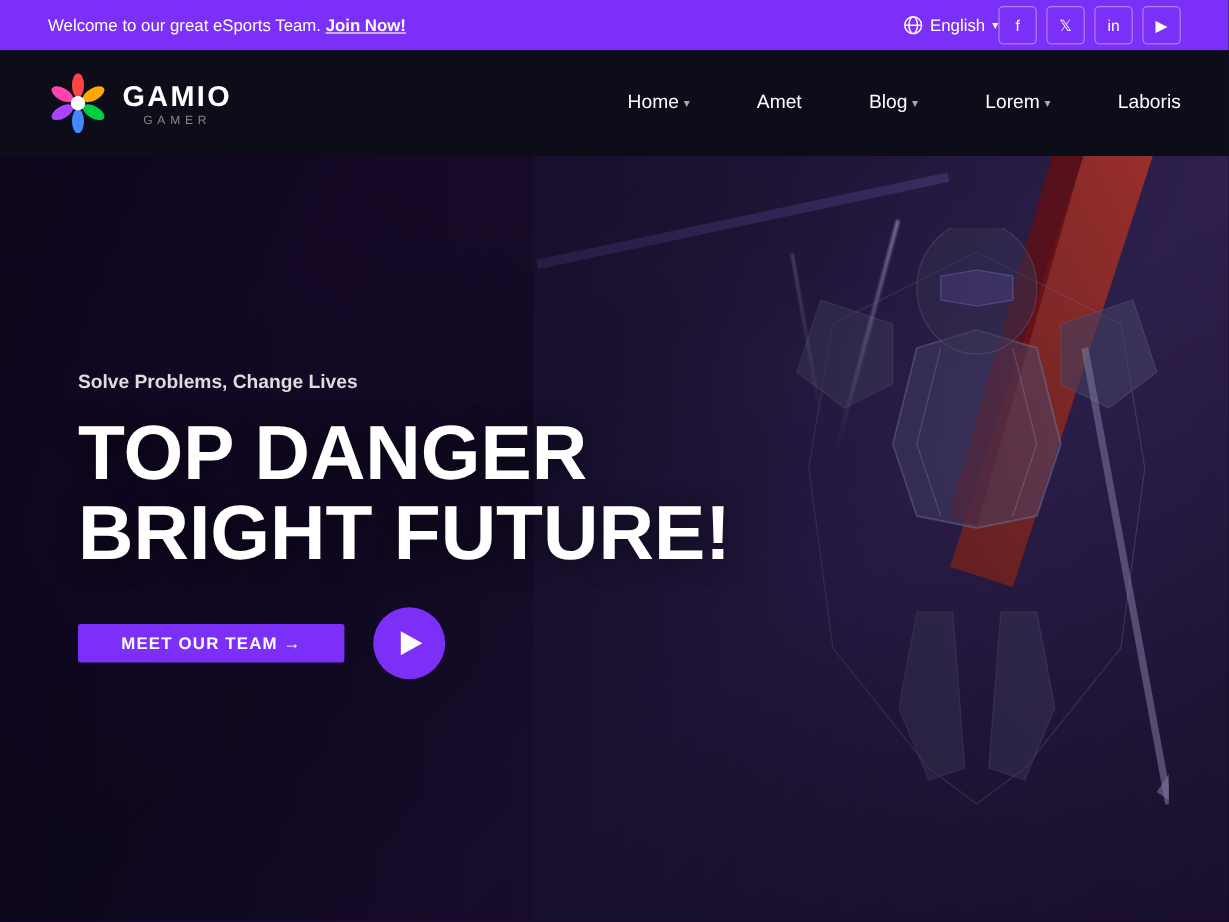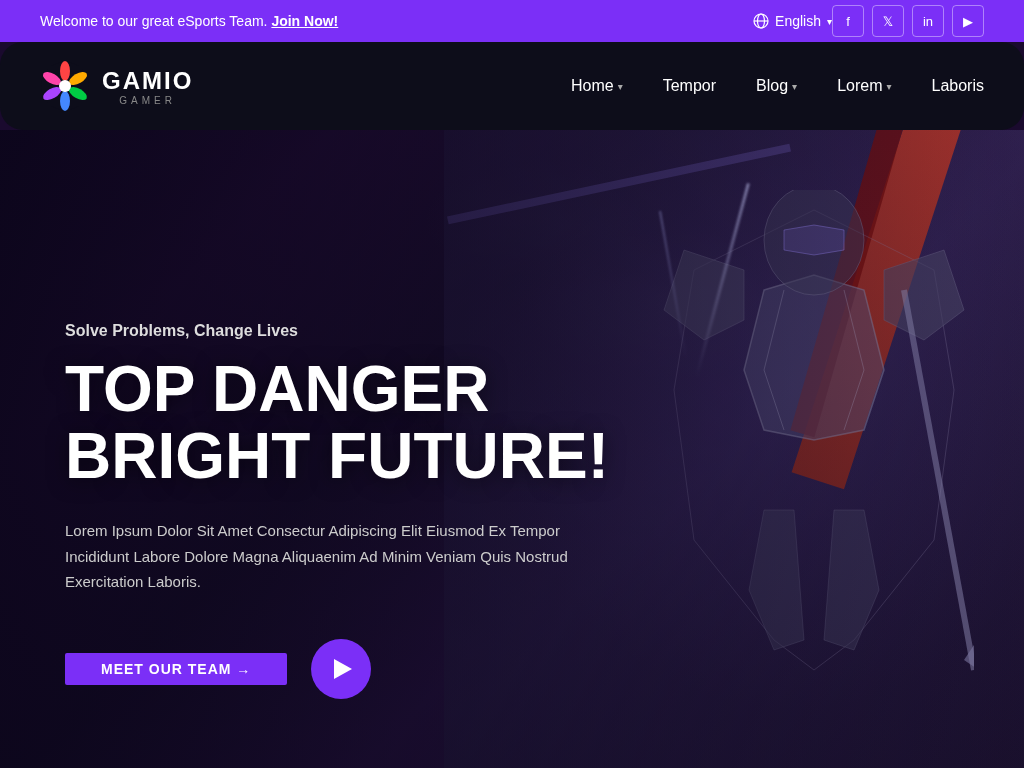--- a/index.html
+++ b/index.html
@@ -59,21 +59,20 @@
     
     .navbar {
       background: #0d0d1a;
       height: 88px;
       display: flex;
       align-items: center;
       justify-content: space-between;
       padding: 0 40px;
       position: relative;
       z-index: 10;
-      border-radius: 23px;
     }
     .logo {
       display: flex;
       align-items: center;
       gap: 12px;
     }
     .logo-icon {
       width: 50px;
       height: 50px;
     }
@@ -89,21 +88,21 @@
     }
     .logo-subtitle {
       color: #888;
       font-size: 10px;
       letter-spacing: 4px;
       text-align: center;
     }
     .nav-links {
       display: flex;
       align-items: center;
-      gap: 40px;
+      gap: 56px;
     }
     .nav-item {
       color: #fff;
       font-size: 16px;
       cursor: pointer;
       display: flex;
       align-items: center;
       gap: 4px;
       text-decoration: none;
     }
@@ -174,21 +173,21 @@
       height: 150px;
       background: linear-gradient(to bottom, rgba(180,180,255,0.6), transparent);
       transform: rotate(-10deg);
       filter: blur(1px);
     }
 
     
     .hero-content {
       position: absolute;
       left: 65px;
-      top: 192px;
+      top: 180px;
       max-width: 620px;
     }
     .hero-tagline {
       color: #ddd;
       font-size: 16px;
       font-weight: 600;
       margin-bottom: 16px;
     }
     .hero-title {
       color: #fff;
@@ -311,21 +310,21 @@
       <span class="logo-title">GAMIO</span>
       <span class="logo-subtitle">GAMER</span>
     </div>
   </div>
   <div class="nav-links">
     <a class="nav-item">
       <span>Home</span>
       <span class="nav-chevron">▾</span>
     </a>
     <a class="nav-item">
-      <span>Tempor</span>
+      <span>Amet</span>
     </a>
     <a class="nav-item">
       <span>Blog</span>
       <span class="nav-chevron">▾</span>
     </a>
     <a class="nav-item">
       <span>Lorem</span>
       <span class="nav-chevron">▾</span>
     </a>
     <a class="nav-item">
@@ -381,21 +380,20 @@
   <div class="lightning2"></div>
 
   <div class="hero-overlay"></div>
 
   <div class="hero-content">
     <p class="hero-tagline">Solve Problems, Change Lives</p>
     <h1 class="hero-title">
       <span>TOP DANGER</span><br>
       <span>BRIGHT FUTURE!</span>
     </h1>
-    <p class="hero-description">Lorem Ipsum Dolor Sit Amet Consectur Adipiscing Elit Eiusmod Ex Tempor Incididunt Labore Dolore Magna Aliquaenim Ad Minim Veniam Quis Nostrud Exercitation Laboris.</p>
     <div class="hero-actions">
       <button class="btn-meet-team">MEET OUR TEAM →</button>
       <button class="btn-play" aria-label="Play video">
         <div class="play-triangle"></div>
       </button>
     </div>
   </div>
 </section>
 
 </body></html>

